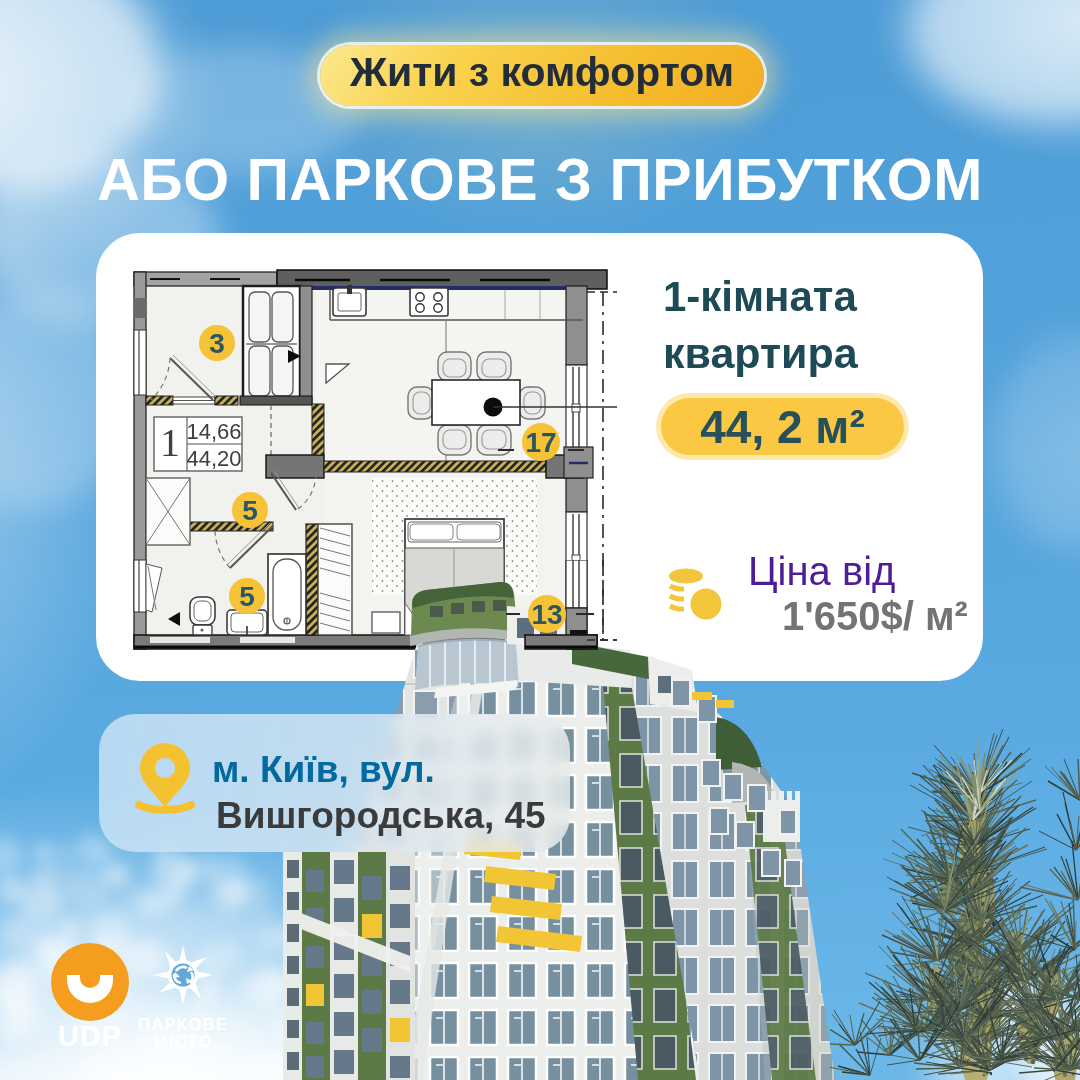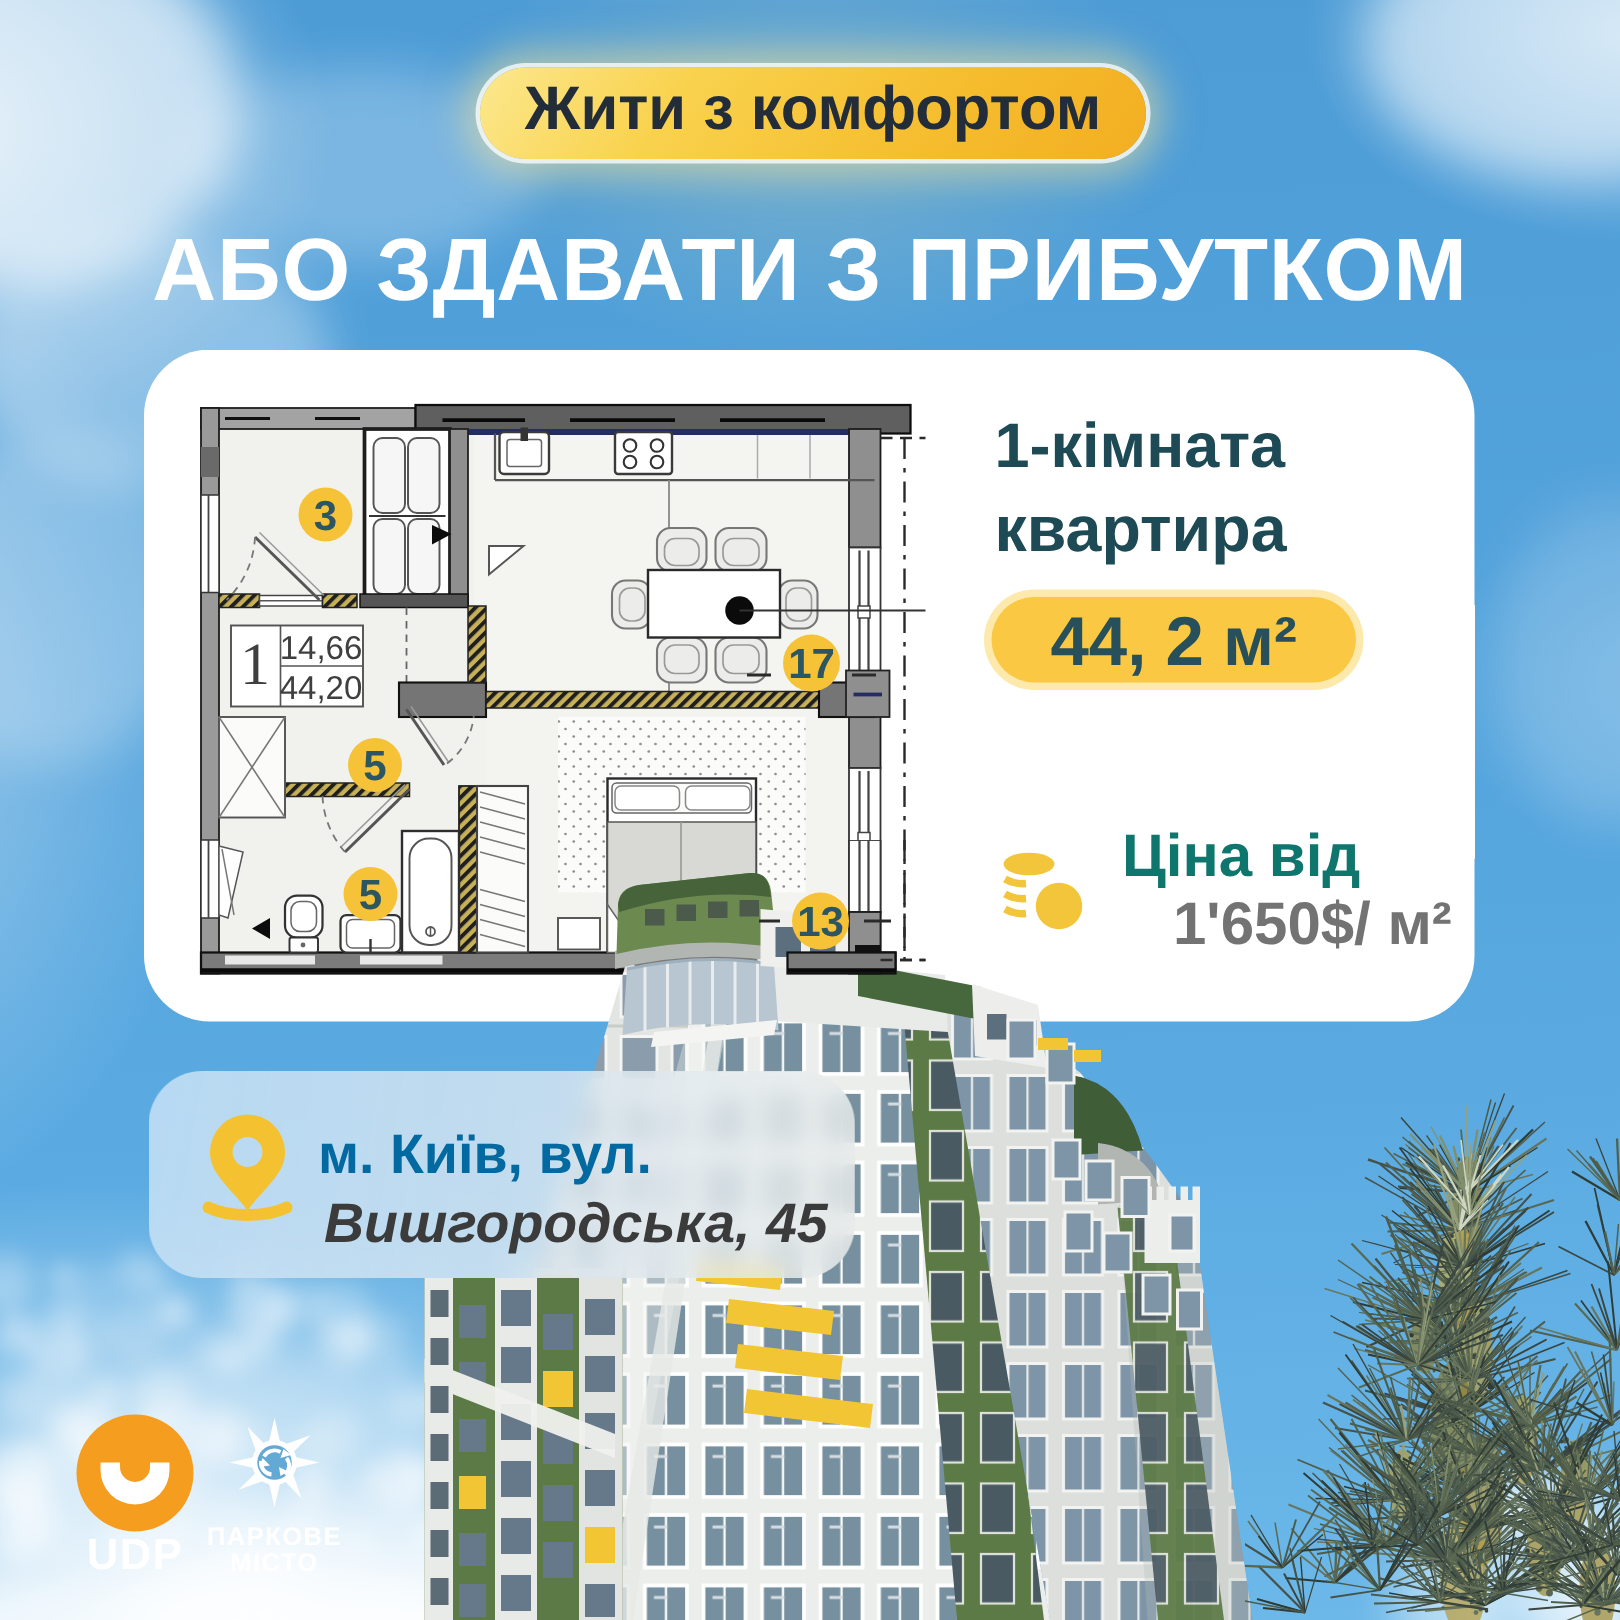--- a/index.html
+++ b/index.html
@@ -155,21 +155,21 @@
 </svg>
 
 <div class="abs" id="toppill" style="left:320px;top:45px;width:444px;height:61px;border-radius:44px;
   background:linear-gradient(125deg,#fce88e 0%,#f9d24d 30%,#f5bc2d 70%,#f3ae22 100%);
   box-shadow:0 0 0 3px rgba(255,255,255,0.75), 0 0 26px 10px rgba(255,230,150,0.55);
   display:flex;align-items:center;justify-content:center;">
   <span style="font-size:41px;font-weight:bold;color:#232d3a;margin-top:-7px;">Жити з комфортом</span>
 </div>
 
 <div class="abs" id="headline" style="left:0;top:146px;width:1080px;text-align:center;
-  font-size:59px;font-weight:bold;color:#ffffff;letter-spacing:0.5px;">АБО ЗДАВАТИ З ПРИБУТКОМ</div>
+  font-size:59px;font-weight:bold;color:#ffffff;letter-spacing:0.5px;">АБО ПАРКОВЕ З ПРИБУТКОМ</div>
 
 <div class="abs" id="card" style="left:96px;top:233px;width:887px;height:448px;background:#ffffff;border-radius:44px;"></div>
 
 <svg class="abs" id="plan" style="left:120px;top:258px;" width="505" height="402" viewBox="0 0 505 402">
 <defs>
   <pattern id="hatch" width="5.5" height="5.5" patternUnits="userSpaceOnUse" patternTransform="rotate(45)">
     <rect width="5.5" height="5.5" fill="#c6b058"></rect>
     <rect x="0" y="0" width="2.6" height="5.5" fill="#1f1f1f"></rect>
   </pattern>
   <pattern id="dots" width="10" height="10" patternUnits="userSpaceOnUse">
@@ -497,21 +497,21 @@
     <path d="M1,8 h10 a14,6 0 0 0 24,0 h-24 z" opacity="0"></path>
   </g>
   <g fill="none" stroke="#f3c53b" stroke-width="5">
     <path d="M2,18 a24,24 0 0 0 14,3"></path>
     <path d="M2,28 a24,24 0 0 0 14,3"></path>
     <path d="M2,38 a24,24 0 0 0 14,3"></path>
   </g>
   <circle cx="38" cy="36" r="15.5" fill="#f3c53b"></circle>
 </svg>
 
-<div class="abs" style="left:748px;top:549px;font-size:40px;font-weight:bold;color:#0f766e;">Ціна від</div>
+<div class="abs" style="left:748px;top:549px;font-size:40px;font-weight:normal;color:#4c1d95;">Ціна від</div>
 
 <div class="abs" style="left:748px;top:594px;font-size:40px;font-weight:bold;color:#737373;margin-left:34px;">1'650$/ м²</div>
 
 <svg class="abs" id="bld" style="left:240px;top:560px;" width="620" height="520" viewBox="0 0 620 520">
 <defs>
   <pattern id="winF" width="39" height="47" patternUnits="userSpaceOnUse" patternTransform="translate(224,115)">
     <rect width="39" height="47" fill="#eceeeb"></rect>
     <rect x="5" y="6" width="28" height="35" fill="#76909f"></rect>
     <rect x="5" y="6" width="28" height="35" fill="none" stroke="#ffffff" stroke-width="2.5"></rect>
     <line x1="19" y1="6" x2="19" y2="41" stroke="#ffffff" stroke-width="1.5"></line>
@@ -2316,21 +2316,21 @@
   background:linear-gradient(100deg, rgba(196,224,245,0.88) 0%, rgba(215,230,242,0.82) 45%, rgba(236,238,236,0.80) 100%);
   backdrop-filter:blur(7px);"></div>
 
 <svg class="abs" style="left:127px;top:741px;" width="76" height="84" viewBox="0 0 76 84">
   <path d="M38,2 a25,25 0 0 1 25,25 c0,14 -11,21 -25,39 c-14,-18 -25,-25 -25,-39 a25,25 0 0 1 25,-25 z M38,17 a10,10 0 1 0 0.001,0 z" fill="#f4c231" fill-rule="evenodd"></path>
   <path d="M12,64 a33,13 0 0 0 52,0" fill="none" stroke="#f4c231" stroke-width="8" stroke-linecap="round"></path>
 </svg>
 
 <div class="abs" style="left:212px;top:749px;font-size:37px;font-weight:bold;color:#0369a1;">м. Київ, вул.</div>
 
-<div class="abs" style="left:216px;top:795px;font-size:37px;font-weight:bold;color:#3b3b3b;font-style:italic;">Вишгородська, 45</div>
+<div class="abs" style="left:216px;top:795px;font-size:37px;font-weight:bold;color:#3b3b3b;">Вишгородська, 45</div>
 
 <svg class="abs" id="udplogo" style="left:45px;top:938px;" width="95" height="115" viewBox="0 0 95 115">
   <circle cx="45" cy="44" r="39" fill="#f59d1f"></circle>
   <path d="M22,37 h13 v3 a10,10 0 0 0 20,0 v-3 h13 v5 a23,23 0 0 1 -46,0 z" fill="#ffffff"></path>
   <text x="45" y="108" text-anchor="middle" font-family="Liberation Sans, sans-serif" font-size="29" font-weight="bold" fill="#ffffff" letter-spacing="1">UDP</text>
 </svg>
 
 <svg class="abs" id="pmlogo" style="left:135px;top:935px;" width="100" height="115" viewBox="0 0 100 115">
   <g transform="translate(48,40)">
     <g fill="#ffffff">

